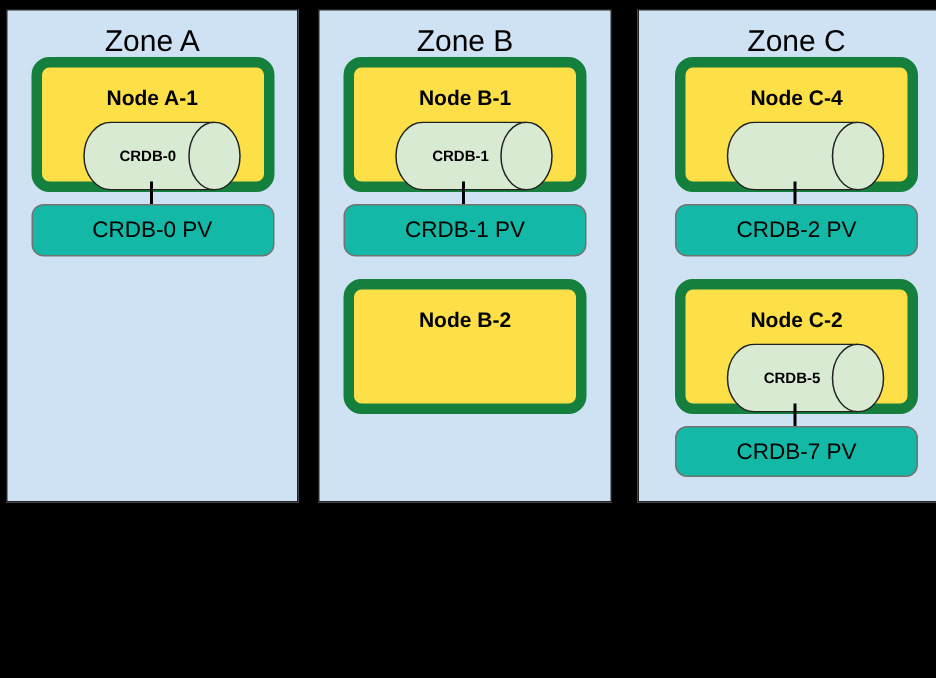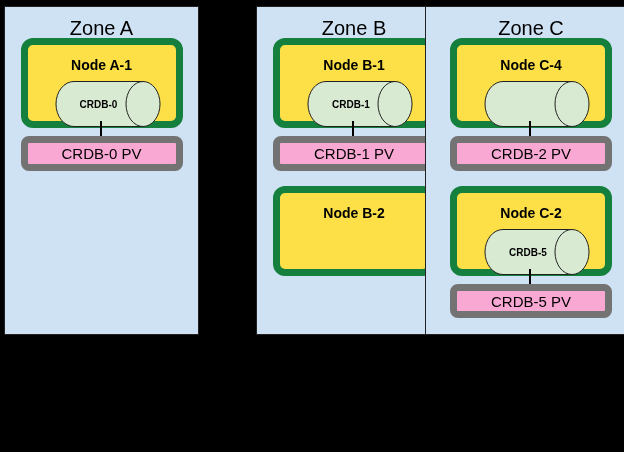--- a/index.html
+++ b/index.html
@@ -12,21 +12,21 @@
     overflow: hidden;
   }
   .zone {
     position: absolute;
     top: 6px; height: 329px;
     background: #cfe2f3;
     border: 1px solid #222;
     box-sizing: border-box;
   }
   .zone-a { left: 4px;   width: 195px; }
-  .zone-b { left: 212px; width: 196px; margin-left: 44px; }
+  .zone-b { left: 212px; width: 196px; }
   .zone-c { left: 425px; width: 212px; }
   .zone-label {
     position: absolute; top: 10px; left: 0; right: 0;
     text-align: center; font-size: 20px;
   }
   .node {
     position: absolute; left: 50%; transform: translateX(-50%);
     width: 162px; height: 90px;
     background: #fde047;
     border: 7px solid #15803d;
@@ -53,22 +53,22 @@
   }
   .connector {
     position: absolute; left: 50%; margin-left: -2px;
     width: 2px; background: #000;
   }
   .connector-row1 { top: 114px; height: 16px; }
   .connector-row2 { top: 262px; height: 16px; }
   .pv {
     position: absolute; left: 50%; transform: translateX(-50%);
     width: 162px; height: 35px;
-    background: #f9a8d4;
-    border: 7px solid #737373;
+    background: #14b8a6;
+    border: 1px solid #737373;
     border-radius: 8px;
     box-sizing: border-box;
     display: flex; align-items: center; justify-content: center;
     font-size: 15px;
   }
   .pv-row1 { top: 129px; }
   .pv-row2 { top: 277px; height: 34px; }
 </style>
 </head>
 <body>
@@ -149,15 +149,15 @@
         <path d="M88 0.5 H19 A18 22.5 0 0 0 19 45.5 H88" fill="none" stroke="#222" stroke-width="1"></path>
         <ellipse cx="88" cy="23" rx="17" ry="22.5" fill="#d9ead3" stroke="#222" stroke-width="1"></ellipse>
       </svg>
       <div class="pod-label">CRDB-5</div>
     </div>
   </div>
 
   <div class="connector connector-row2"></div>
 
   <div class="pv pv-row2">
-    <span>CRDB-5 PV</span>
+    <span>CRDB-7 PV</span>
   </div>
 </div>
 
 </body></html>

